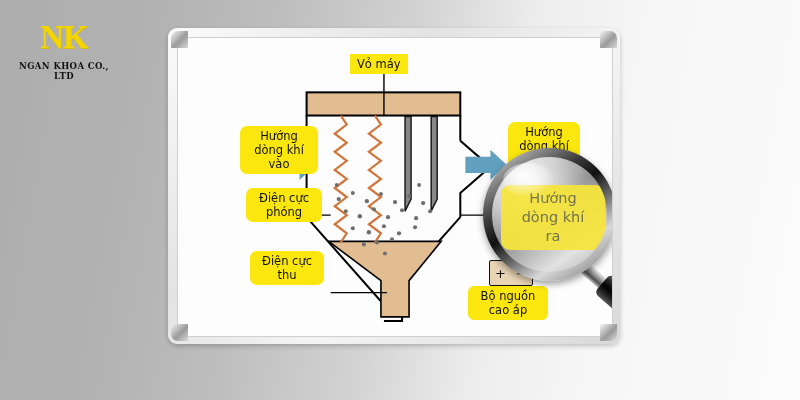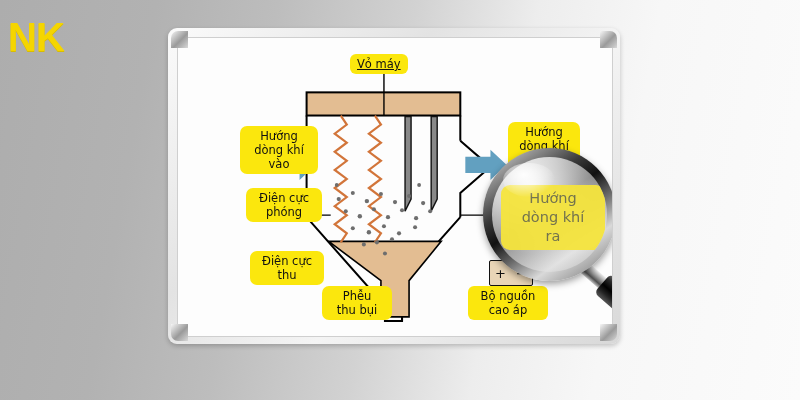--- a/index.html
+++ b/index.html
@@ -7,23 +7,23 @@
     width:800px;height:400px;overflow:hidden;
     font-family:"DejaVu Sans","Liberation Sans",sans-serif;
     background:linear-gradient(100deg,#adadad 0%,#b2b2b2 18%,#bdbdbd 32%,#d2d2d2 48%,#ededed 62%,#f7f7f7 76%,#fbfbfb 100%);
     position:relative;
   }
   #stage{position:absolute;inset:0;}
 
   
   #logo{position:absolute;left:8px;top:14px;width:112px;height:62px;}
   #logo .nk{
-    font-family:Liberation Sans, sans-serif;
-    font-weight:700;font-size:40px;color:#f5d500;
-    letter-spacing:-1px;line-height:46px;text-align:left;
+    font-family:Liberation Serif, serif;
+    font-weight:700;font-size:33px;color:#f5d500;
+    letter-spacing:-1px;line-height:46px;text-align:center;
     text-shadow:0 1px 0 #d9bd00;
   }
   #logo .sub{
     font-family:"DejaVu Serif","Liberation Serif",serif;
     font-size:8.5px;font-weight:700;color:#111;text-align:center;
     letter-spacing:.4px;margin-top:1px;
   }
 
   
   #board{
@@ -52,21 +52,21 @@
   svg.layer{position:absolute;left:0;top:0;width:100%;height:100%;overflow:visible;}
 
   
   .lbl{
     position:absolute;background:#fbe70d;color:#111;
     font-size:11.5px;line-height:14px;text-align:center;
     padding:3px 7px;border-radius:7px;white-space:pre-line;
     font-family:"DejaVu Sans","Liberation Sans",sans-serif;
     z-index:5;
   }
-  .lbl.w1{border-radius:6px;text-decoration:underline;}
+  .lbl.w1{border-radius:0;}
 
   
   #mag{position:absolute;left:305px;top:110px;width:133px;height:133px;z-index:8;}
   #mag .rim{
     position:absolute;inset:0;border-radius:50%;
     background:linear-gradient(145deg,#f2f2f2 0%,#8d8d8d 18%,#3a3a3a 34%,#111 46%,
                #6e6e6e 60%,#d9d9d9 74%,#9a9a9a 88%,#2c2c2c 100%);
     box-shadow:0 3px 7px rgba(0,0,0,.38);
   }
   #mag .glass{
@@ -105,20 +105,21 @@
     justify-content:space-around;line-height:1;
   }
 </style>
 </head>
 <body>
 
 <div id="stage">
 
   <div id="logo">
     <div class="nk">NK</div>
+    <div class="sub">NGAN KHOA CO., LTD</div>
   </div>
 
   <div id="board">
     <div class="corner tl"></div>
     <div class="corner tr"></div>
     <div class="corner bl"></div>
     <div class="corner br"></div>
 
     <div class="inner">
       <div id="diagram">
@@ -200,22 +201,20 @@
         <div class="lbl" style="left:62px;top:88px;width:64px;">Hướng
 dòng khí
 vào</div>
 
         <div class="lbl" style="left:68px;top:150px;width:62px;">Điện cực
 phóng</div>
 
         <div class="lbl" style="left:72px;top:213px;width:60px;">Điện cực
 thu</div>
 
-        <div class="lbl" style="left:144px;top:248px;width:56px;">Phễu
-thu bụi</div>
 
         <div class="lbl" style="left:290px;top:248px;width:66px;border-radius:6px;">Bộ nguồn
 cao áp</div>
 
         <div class="lbl" style="left:330px;top:84px;width:58px;">Hướng
 dòng khí
 ra</div>
 
         <div id="handle">
           <div class="neck"></div>

